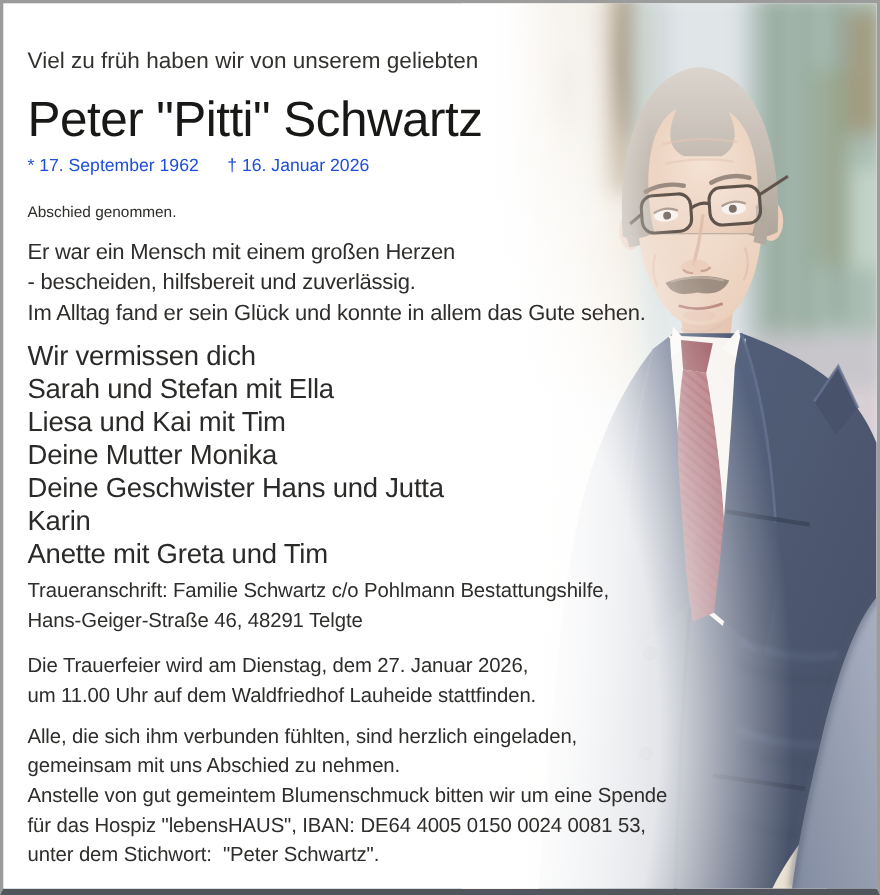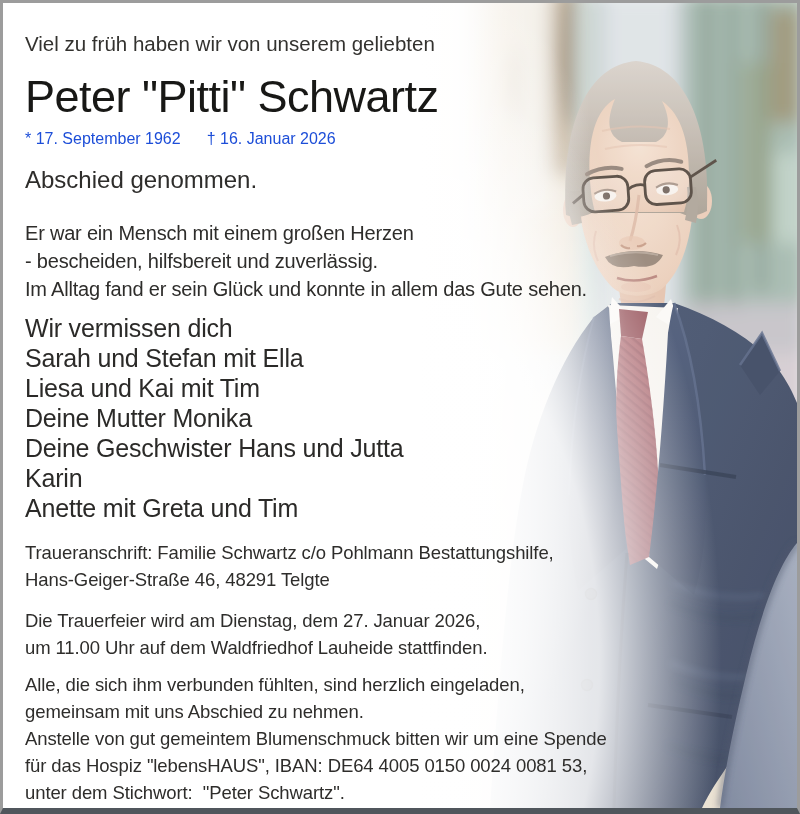--- a/index.html
+++ b/index.html
@@ -13,47 +13,47 @@
     overflow:hidden;
     font-family:"Liberation Sans","DejaVu Sans",sans-serif;
     color:#2e2d2b;
   }
   .photo{
     position:absolute;top:0;right:0;bottom:0;width:377px;
     z-index:1;
   }
   .photo svg{display:block;width:100%;height:100%;}
   .content{
-    position:absolute;left:22px;top:4px;width:655px;z-index:2;
+    position:absolute;left:22px;top:16px;width:655px;z-index:2;
   }
   .content p{margin:0;white-space:pre-wrap;}
   .intro{
     margin-top:22px!important;
     font-size:20.5px;line-height:30px;color:#33322f;
   }
   .name{
     margin:11px 0 0 0;
     font-size:45px;line-height:54px;font-weight:400;
     letter-spacing:-0.5px;color:#181816;
   }
   .dates{
     margin-top:1px!important;
     font-size:16px;line-height:28px;color:#1d4ed8;
   }
   .dates .death{margin-left:26px;}
   .farewell{
     margin-top:13px!important;
-    font-size:24px;line-height:28px;
-  }
-  .tribute{margin-top:25px;}
+    font-size:14px;line-height:28px;
+  }
+  .tribute{margin-top:9px;}
   .tribute p{font-size:20px;line-height:28px;letter-spacing:-0.2px;}
   .family{margin-top:10px;}
   .family p{font-size:25px;line-height:30px;letter-spacing:-0.2px;color:#2b2a28;}
   .block p{font-size:18.5px;line-height:27px;letter-spacing:-0.1px;}
-  .address{margin-top:16px;}
+  .address{margin-top:4px;}
   .ceremony{margin-top:14px;}
   .invitation{margin-top:10px;}
   .donation{margin-top:0;}
 </style>
 </head>
 <body>
 
 <div class="page">
 
   <div class="photo">

